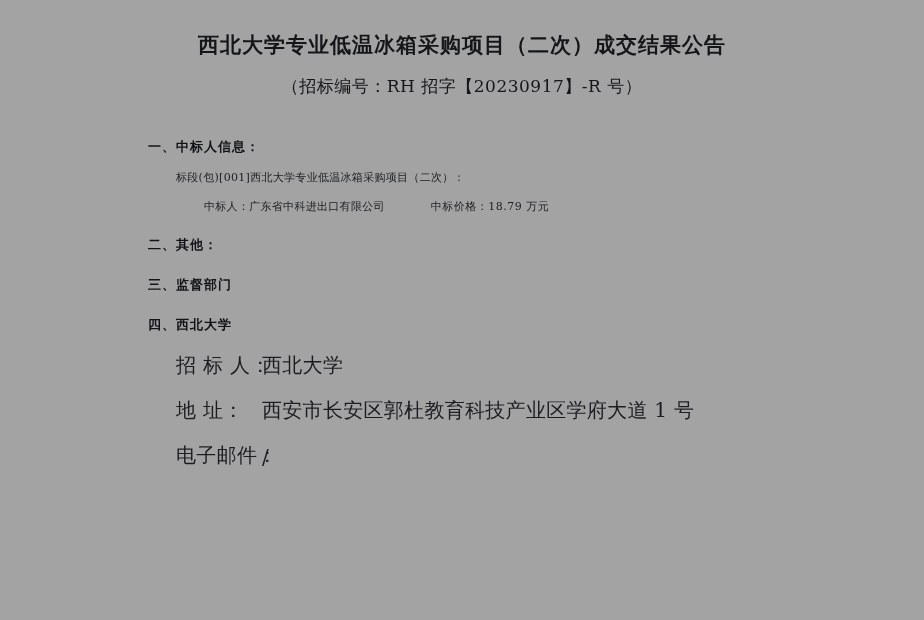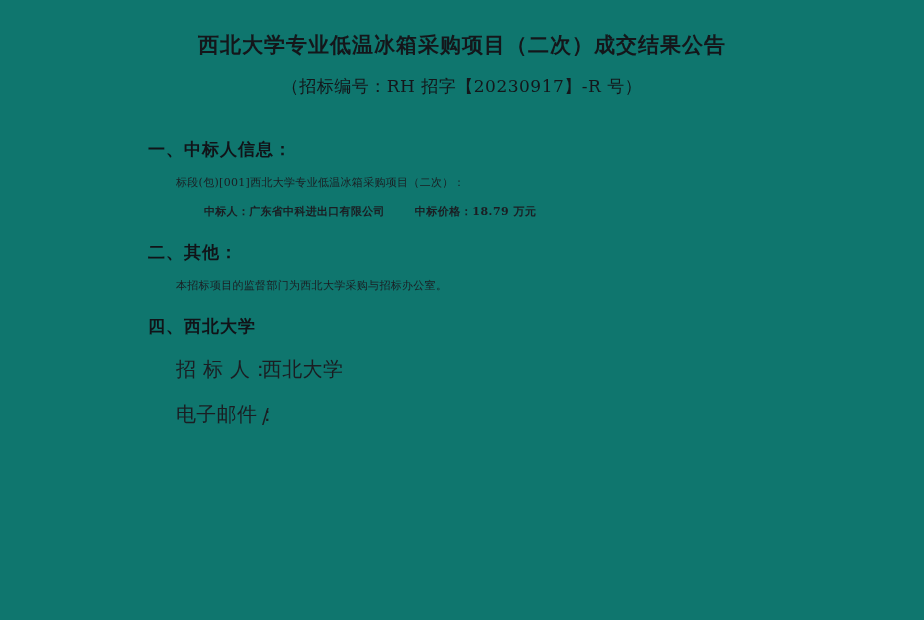--- a/index.html
+++ b/index.html
@@ -11,21 +11,21 @@
     height: 620px;
     background: #ffffff;
     font-family: "Liberation Serif", "DejaVu Serif", serif;
     color: #1a1a1a;
     overflow: hidden;
   }
   .page {
     position: relative;
     width: 924px;
     height: 620px;
-    background: #0f766e;
+    background: #a3a3a3;
   }
   .doc-title {
     text-align: center;
     font-family: "DejaVu Serif", "Liberation Serif", serif;
     font-size: 21px;
     font-weight: bold;
     letter-spacing: 1px;
     color: #14161a;
     padding-top: 30px;
     line-height: 1.4;
@@ -39,21 +39,21 @@
     margin-top: 16px;
     letter-spacing: 0.5px;
   }
   .body-block {
     margin-top: 40px;
     padding-left: 148px;
     padding-right: 60px;
   }
   .section-head {
     font-family: "DejaVu Serif", "Liberation Serif", serif;
-    font-size: 17px;
+    font-size: 13px;
     font-weight: bold;
     color: #111318;
     letter-spacing: 1px;
     margin-top: 22px;
   }
   .section-head:first-child {
     margin-top: 0;
   }
   .para {
     font-family: "DejaVu Serif", "Liberation Serif", serif;
@@ -62,28 +62,27 @@
     margin-top: 14px;
     padding-left: 28px;
     letter-spacing: 0.3px;
   }
   .para.indent2 {
     padding-left: 56px;
   }
   .inline-pair {
     display: flex;
     align-items: center;
-    font-weight: bold;
   }
   .inline-pair .left {
     white-space: nowrap;
   }
   .inline-pair .right {
     white-space: nowrap;
-    margin-left: 30px;
+    margin-left: 46px;
   }
   .contact-row {
     display: flex;
     align-items: flex-end;
     font-family: "DejaVu Serif", "Liberation Serif", serif;
     font-size: 20px;
     color: #1b1d22;
     margin-top: 18px;
     padding-left: 28px;
     letter-spacing: 0.3px;
@@ -113,27 +112,31 @@
 
     <div class="section-head">一、中标人信息：</div>
     <div class="para">标段(包)[001]西北大学专业低温冰箱采购项目（二次）：</div>
     <div class="para indent2 inline-pair">
       <span class="left">中标人：广东省中科进出口有限公司</span>
       <span class="right mono-num">中标价格：18.79 万元</span>
     </div>
 
     <div class="section-head">二、其他：</div>
 
-    <div class="para">本招标项目的监督部门为西北大学采购与招标办公室。</div>
+    <div class="section-head">三、监督部门</div>
 
     <div class="section-head">四、西北大学</div>
 
     <div class="contact-row">
       <span class="contact-label">招 标 人：</span>
       <span class="contact-value">西北大学</span>
+    </div>
+    <div class="contact-row">
+      <span class="contact-label">地    址：</span>
+      <span class="contact-value">西安市长安区郭杜教育科技产业区学府大道 1 号</span>
     </div>
     <div class="contact-row">
       <span class="contact-label">电子邮件：</span>
       <span class="contact-value">/</span>
     </div>
 
   </div>
 </div>
 
 </body></html>

